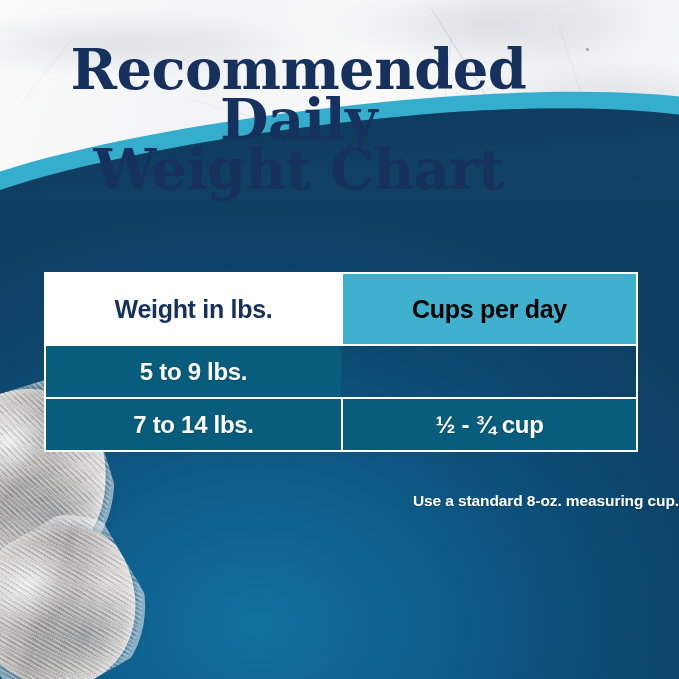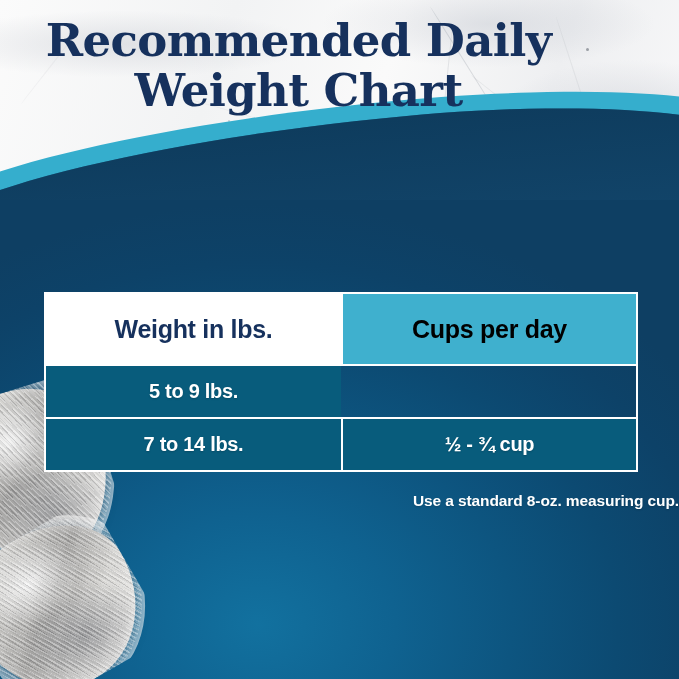--- a/index.html
+++ b/index.html
@@ -95,26 +95,26 @@
     width: 880px;
     height: 340px;
     border-radius: 58% 42% 0 0 / 26% 22% 0 0;
     transform: rotate(-5.4deg);
     background: linear-gradient(180deg, rgba(10,52,82,0.55) 0%, rgba(12,62,95,0.18) 36%, rgba(12,62,95,0) 62%);
   }
 
   .title {
     position: absolute;
     left: 0;
-    top: 16px;
+    top: 44px;
     width: 597px;
     text-align: center;
     font-family: "DejaVu Serif", serif;
     font-weight: bold;
-    font-size: 45px;
+    font-size: 56px;
     line-height: 50px;
     letter-spacing: -0.6px;
     color: #16315d;
     z-index: 6;
   }
   .title .line2 { display: block; }
 
   
   .paw {
     position: absolute;
@@ -181,21 +181,21 @@
     top: 528px;
     width: 166px;
     height: 160px;
     transform: rotate(-30deg);
   }
 
   
   .table {
     position: absolute;
     left: 44px;
-    top: 292px;
+    top: 272px;
     width: 594px;
     z-index: 5;
     border: 2px solid #ffffff;
     box-sizing: border-box;
     font-family: "Liberation Sans", sans-serif;
   }
   .trow {
     display: flex;
     width: 100%;
   }
@@ -222,21 +222,21 @@
     color: #000000;
     font-size: 25px;
     font-weight: bold;
     letter-spacing: -0.3px;
   }
   .data-row { border-top: 2px solid #ffffff; }
   .data-row .tcell {
     height: 51px;
     background: #085c7c;
     color: #ffffff;
-    font-size: 20px;
+    font-size: 24px;
     font-weight: bold;
     letter-spacing: -0.3px;
     text-shadow: 0 1px 2px rgba(0,0,0,0.18);
   }
 
   .footnote {
     position: absolute;
     left: 0;
     top: 492px;
     width: 679px;

